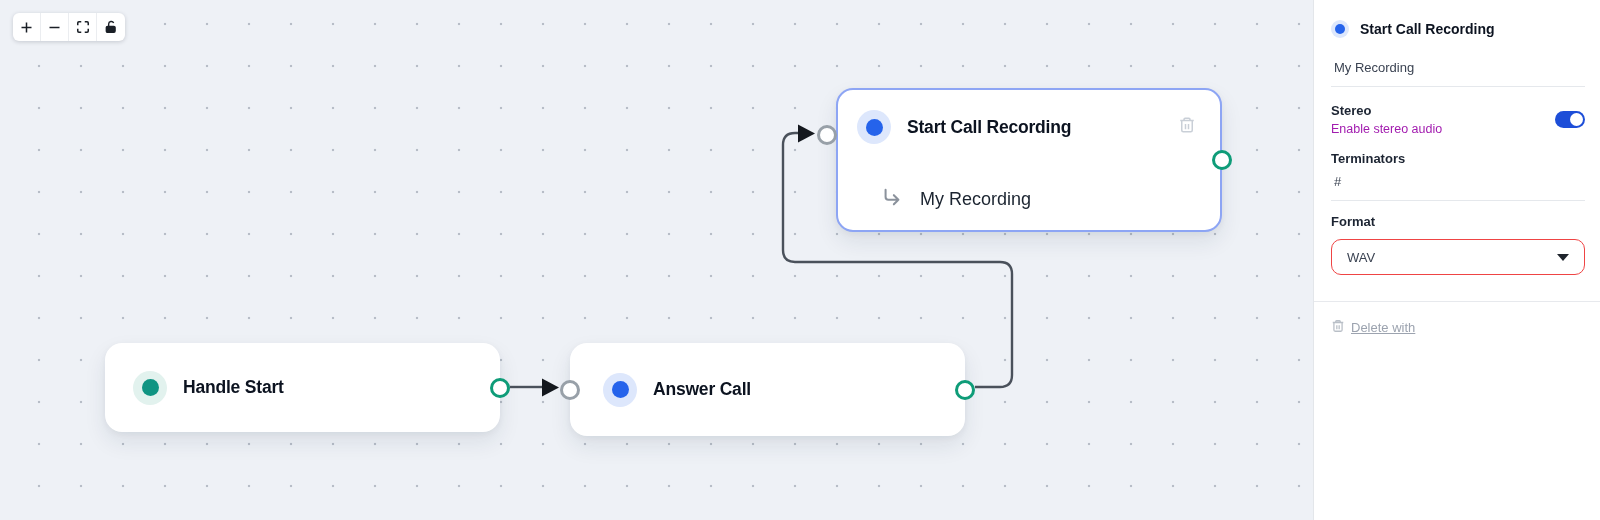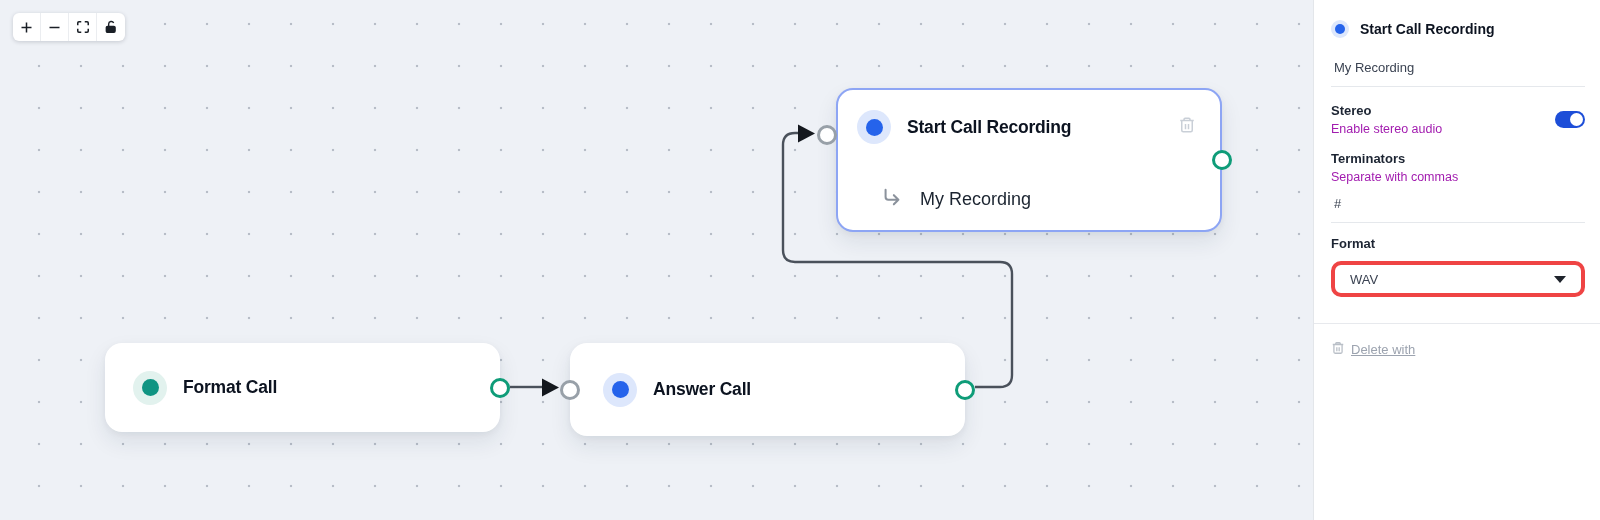--- a/index.html
+++ b/index.html
@@ -75,21 +75,21 @@
   .hint { font-size:12.5px; color:#a21caf; }
   .toggle { width:30px; height:17px; border-radius:17px; background:#1d4ed8;
     position:relative; flex:0 0 30px; cursor:pointer; }
   .toggle::after { content:""; position:absolute; right:2px; top:2px; width:13px; height:13px;
     border-radius:50%; background:#fff; }
 
   .terminators .hint { margin-bottom:8px; }
   .terminators .u-input { padding-top:4px; margin-bottom:13px; }
 
   .format-label { margin-top:2px; margin-bottom:10px; }
-  .select { height:36px; border:4px solid #ef4444; border-radius:10px; display:flex;
+  .select { height:36px; border:1px solid #ef4444; border-radius:10px; display:flex;
     align-items:center; justify-content:space-between; padding:0 15px; cursor:pointer;
     color:#3b4352; background:#fff; }
   .caret { width:0; height:0; border-left:6px solid transparent; border-right:6px solid transparent;
     border-top:7px solid #1f242c; }
 
   .panel-divider { border:none; border-top:1px solid #e7e9ed; margin:26px -15px 0 -17px; }
   .delete-row { display:flex; align-items:center; margin-top:17px; color:#9ca3af; cursor:pointer; }
   .delete-row .trash { color:#b9bfc7; }
   .delete-label { margin-left:6px; font-size:13px; text-decoration:underline; color:#9ca3af; }
 </style>
@@ -136,21 +136,21 @@
       <path d="M 510 387 H 542" stroke="#4a515b" stroke-width="2.4" fill="none"></path>
       <path d="M542 378.5 L559 387.5 L542 396.5 Z" fill="#14181e"></path>
       <path d="M 975 387 H 1000 Q 1012 387 1012 375 V 274 Q 1012 262 1000 262 H 795 Q 783 262 783 250 V 145 Q 783 133 795 133 H 798" stroke="#4a515b" stroke-width="2.4" fill="none"></path>
       <path d="M798 124.5 L815 133.5 L798 142.5 Z" fill="#14181e"></path>
     </svg>
 
     <div class="node node-handle">
       <span class="dot-badge badge-teal">
           <span class="dot"></span>
         </span>
-      <span class="node-title">Format Call</span>
+      <span class="node-title">Handle Start</span>
       <span class="port port-out p-handle-out"></span>
     </div>
 
     <div class="node node-answer">
       <span class="dot-badge badge-blue">
           <span class="dot"></span>
         </span>
       <span class="node-title">Answer Call</span>
       <span class="port port-in p-answer-in"></span>
       <span class="port port-out p-answer-out"></span>
@@ -197,21 +197,20 @@
       <div class="switch-labels">
         <div class="field-label">Stereo</div>
         <div class="hint">Enable stereo audio</div>
       </div>
       <span class="toggle"></span>
     </div>
 
 
     <div class="terminators">
       <div class="field-label" style="margin-bottom:4px;">Terminators</div>
-      <div class="hint">Separate with commas</div>
       <input class="u-input" type="text" value="#" style="">
     </div>
 
     <div class="field-label format-label">Format</div>
     <div class="select">
       <span>WAV</span>
       <span class="caret"></span>
     </div>
 
     <hr class="panel-divider">

